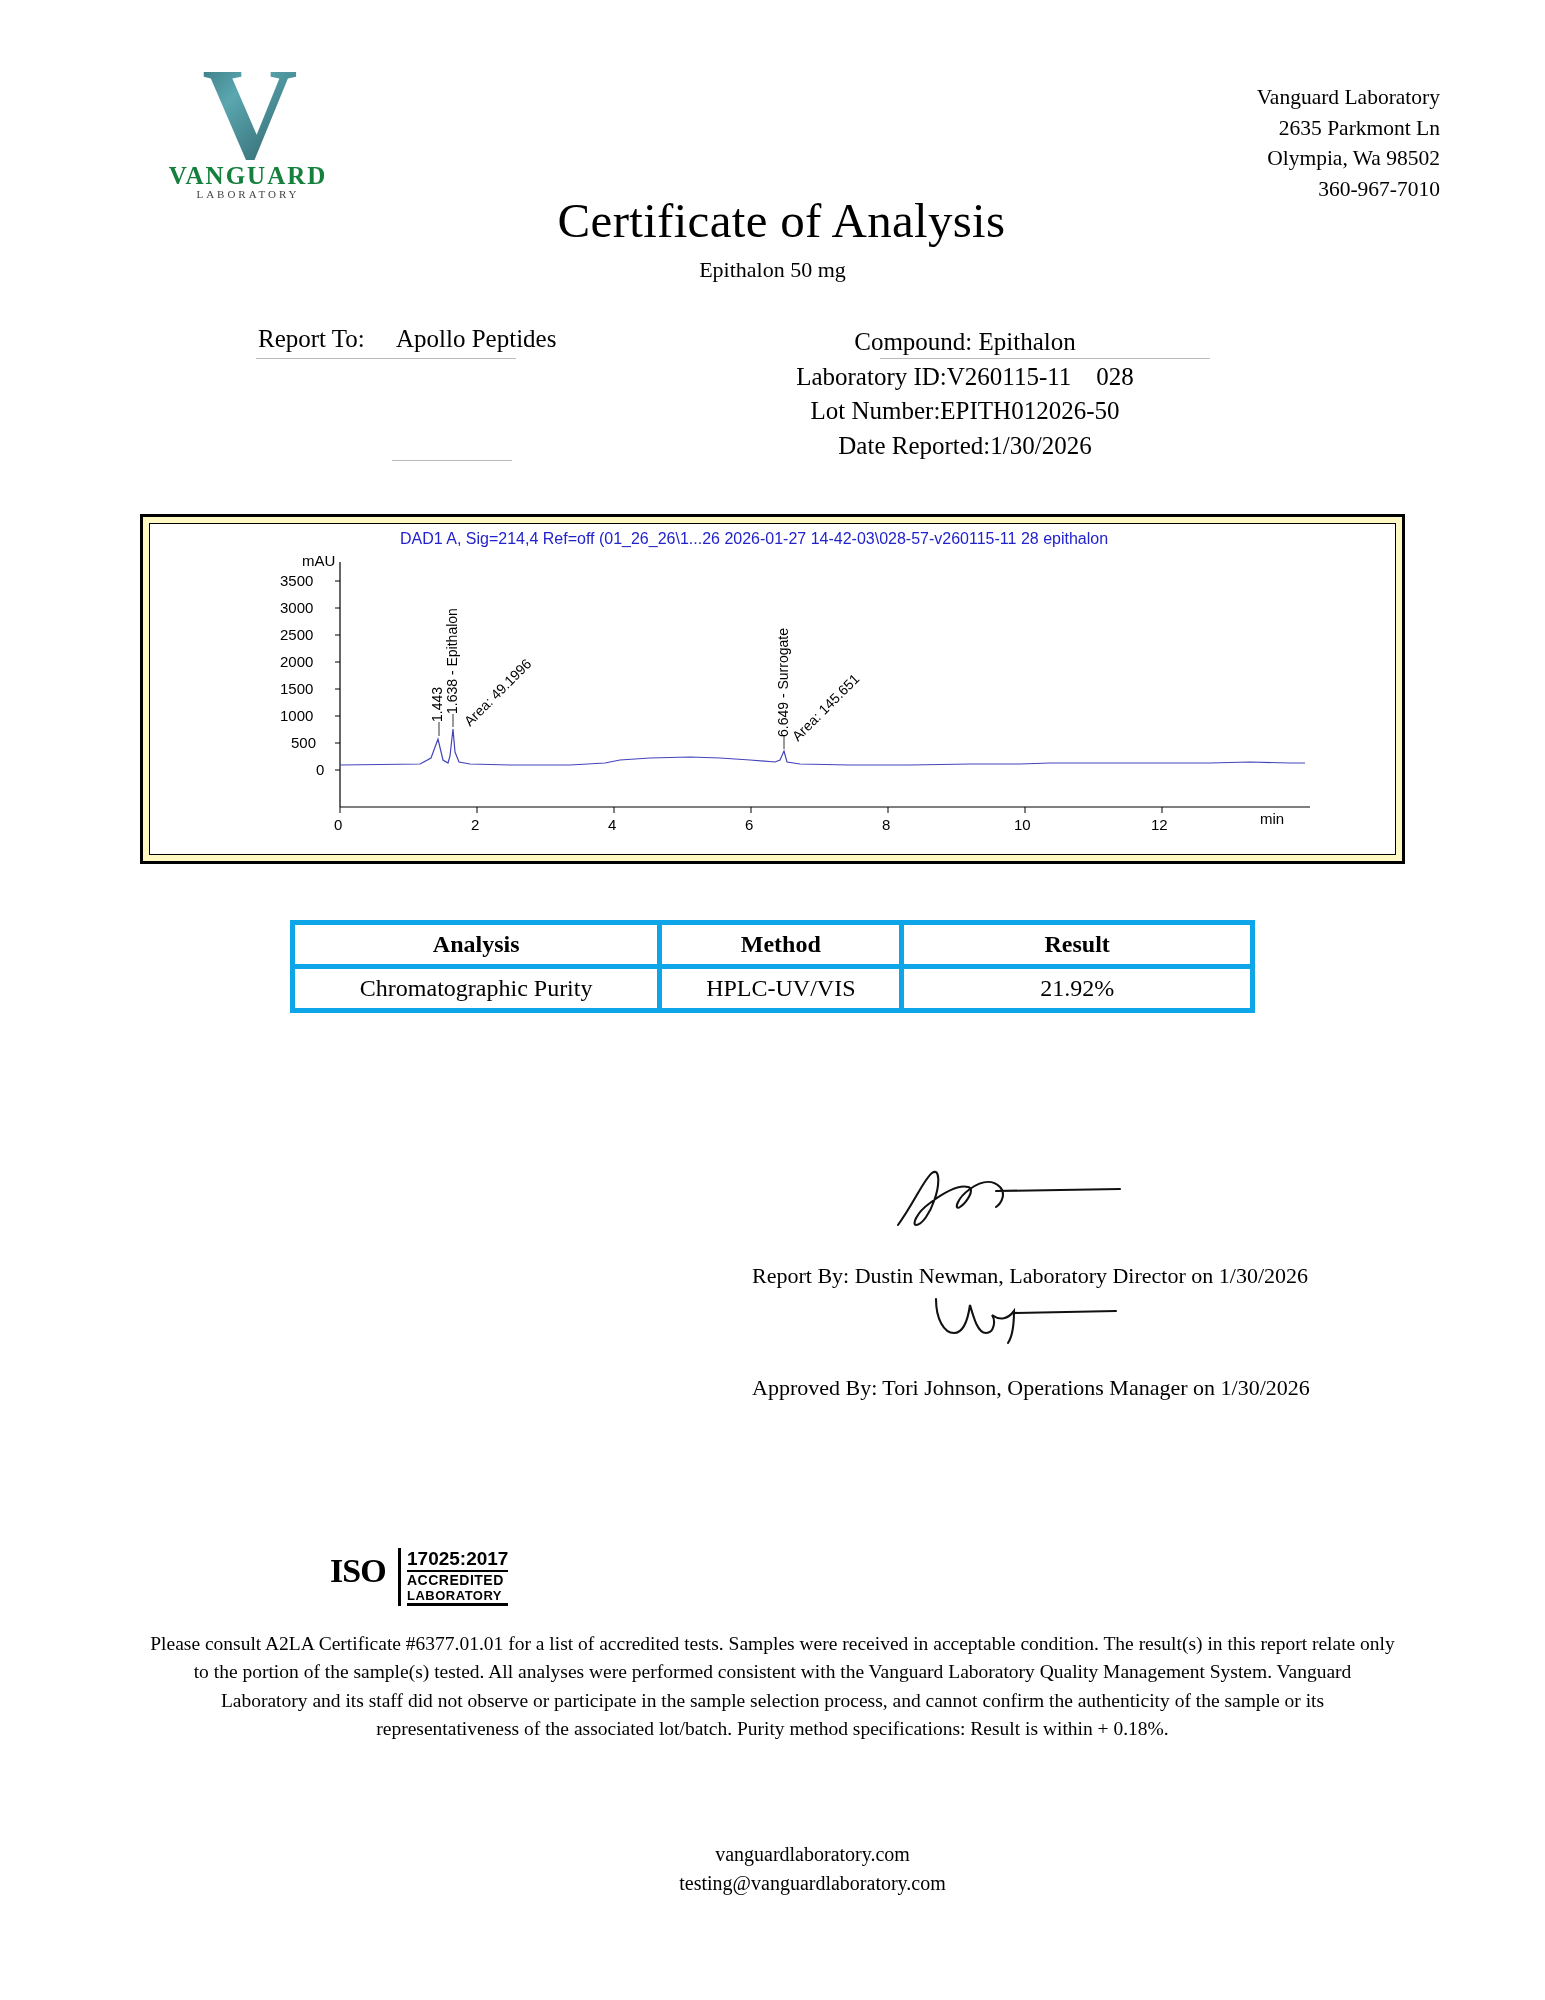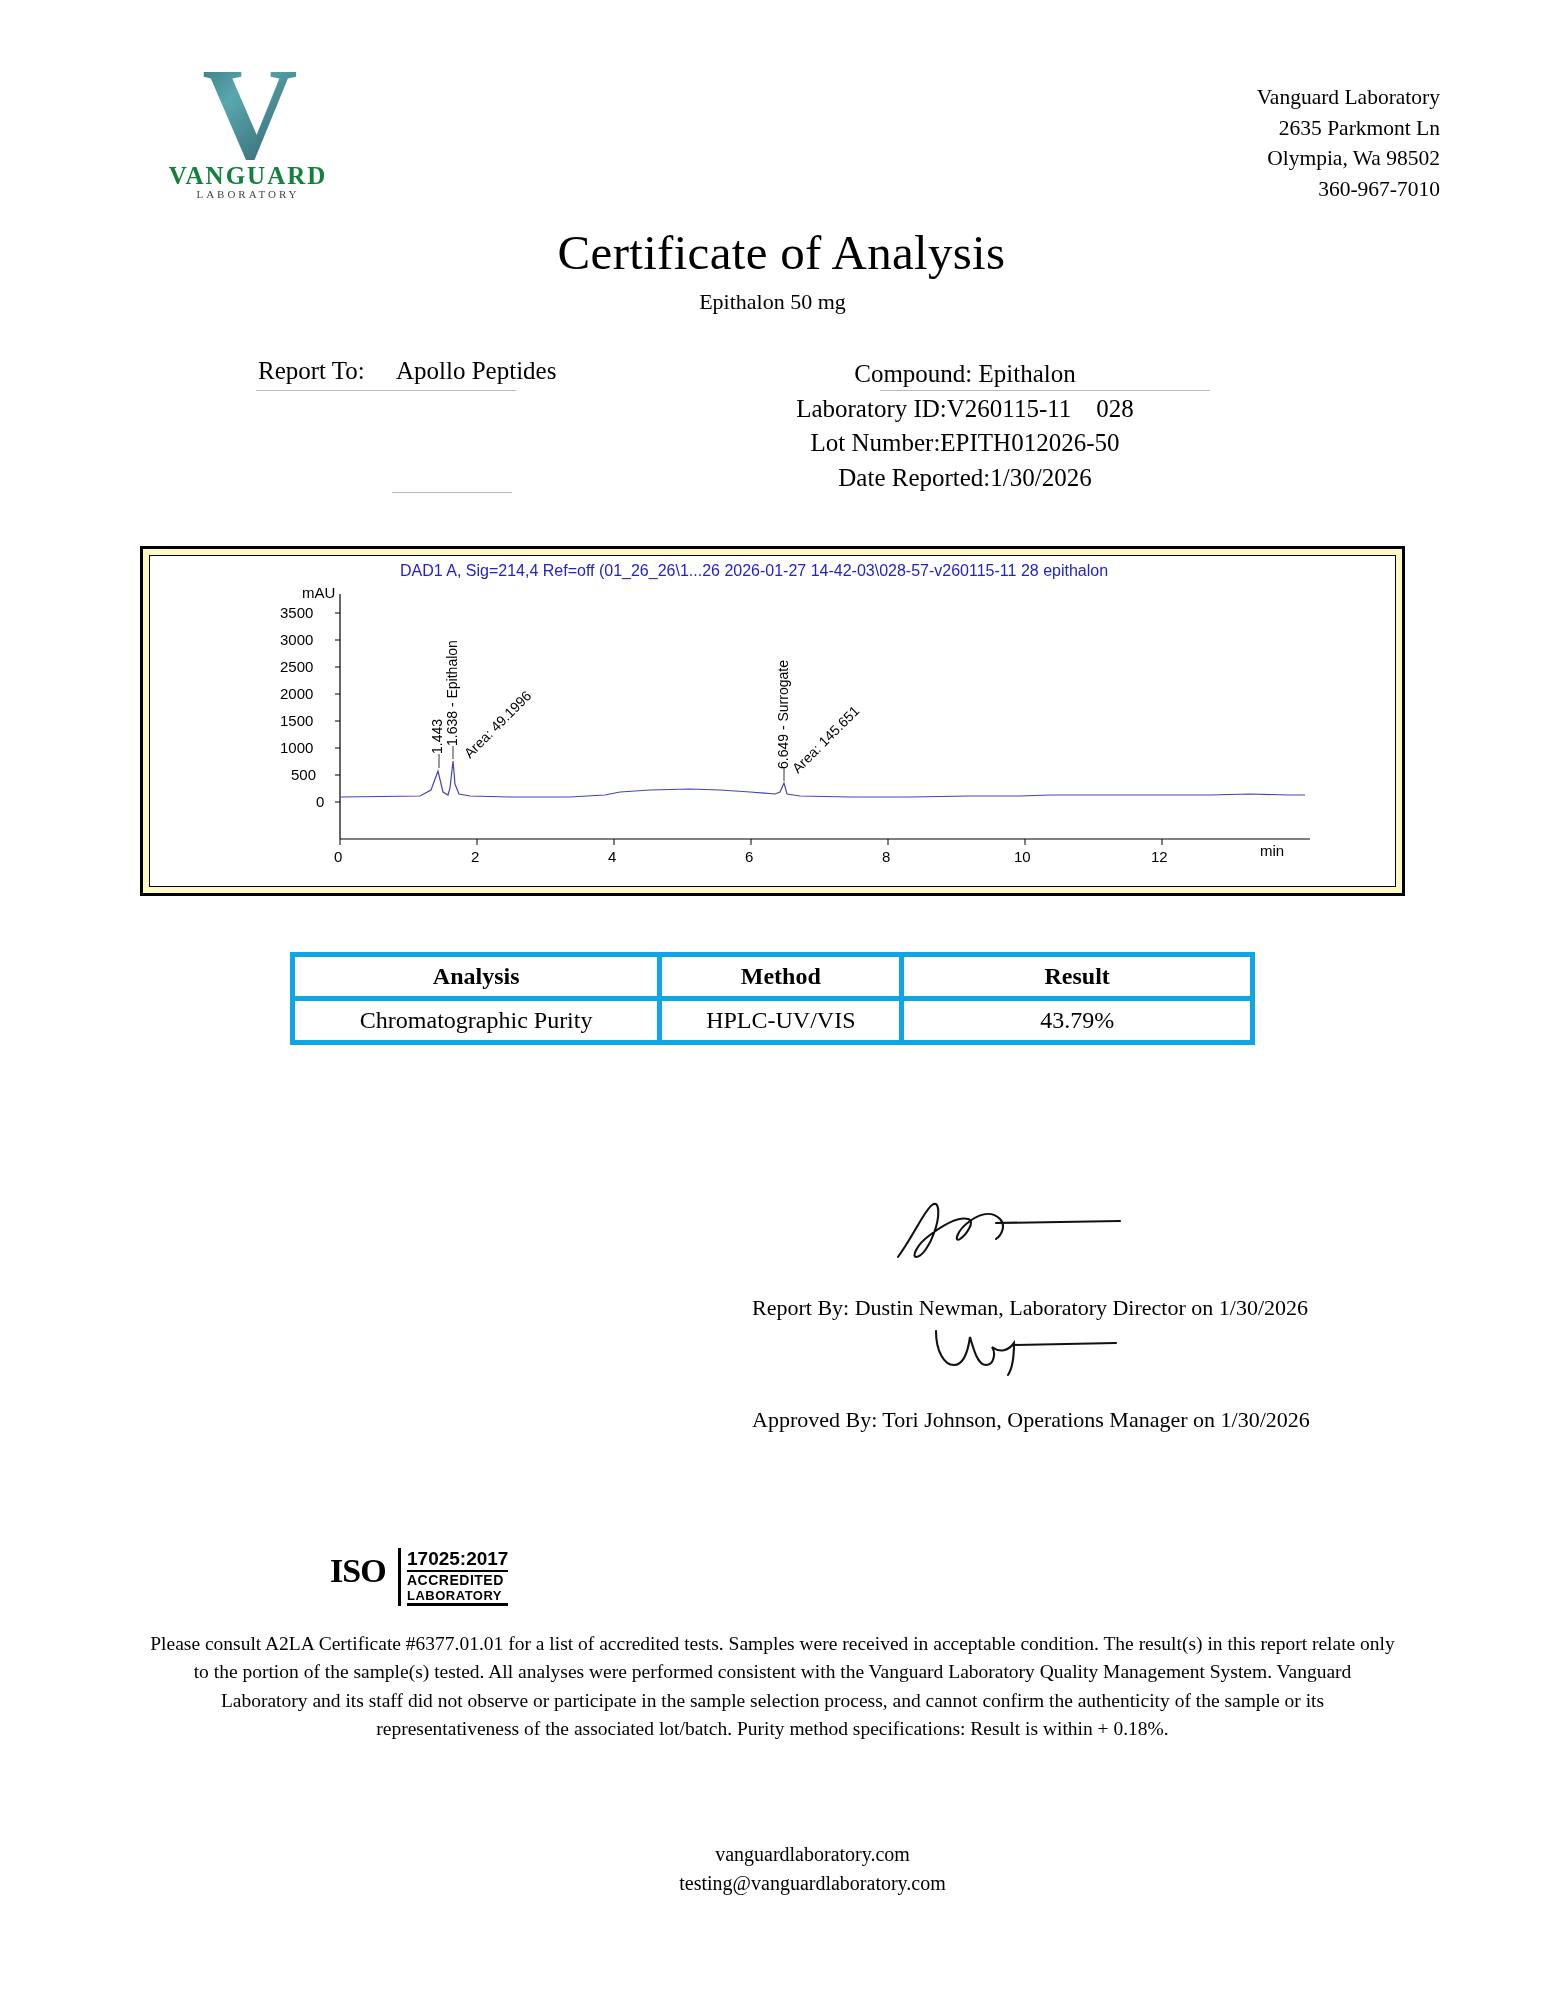--- a/index.html
+++ b/index.html
@@ -72,21 +72,21 @@
     top: 82px;
     text-align: right;
     font-size: 21.5px;
     line-height: 1.42;
   }
 
   
   .doc-title {
     text-align: center;
     font-size: 49px;
-    margin-top: 54px;
+    margin-top: 22px;
     letter-spacing: 0.3px;
     padding-left: 18px;
   }
   .doc-subtitle {
     text-align: center;
     font-size: 22px;
     margin-top: 8px;
   }
 
   
@@ -342,21 +342,21 @@
     <tr>
       <th class="col-analysis">Analysis</th>
       <th class="col-method">Method</th>
       <th class="col-result">Result</th>
     </tr>
   </thead>
   <tbody>
     <tr>
       <td>Chromatographic Purity</td>
       <td>HPLC-UV/VIS</td>
-      <td>43.79%</td>
+      <td>21.92%</td>
     </tr>
   </tbody>
 </table>
 
 <div class="sig-area">
   <svg class="sig1" width="260" height="80" viewBox="0 0 260 80">
     <path d="M8,62 C24,40 34,16 42,10 C50,4 50,22 44,38 C40,50 32,62 26,62
              C22,62 26,50 40,40 C56,28 70,22 78,24 C86,26 76,40 70,44
              C64,48 66,36 80,26 C94,16 104,18 110,24 C116,30 112,40 106,44
              M106,28 L230,26" fill="none" stroke="#111" stroke-width="2.1" stroke-linecap="round"></path>

